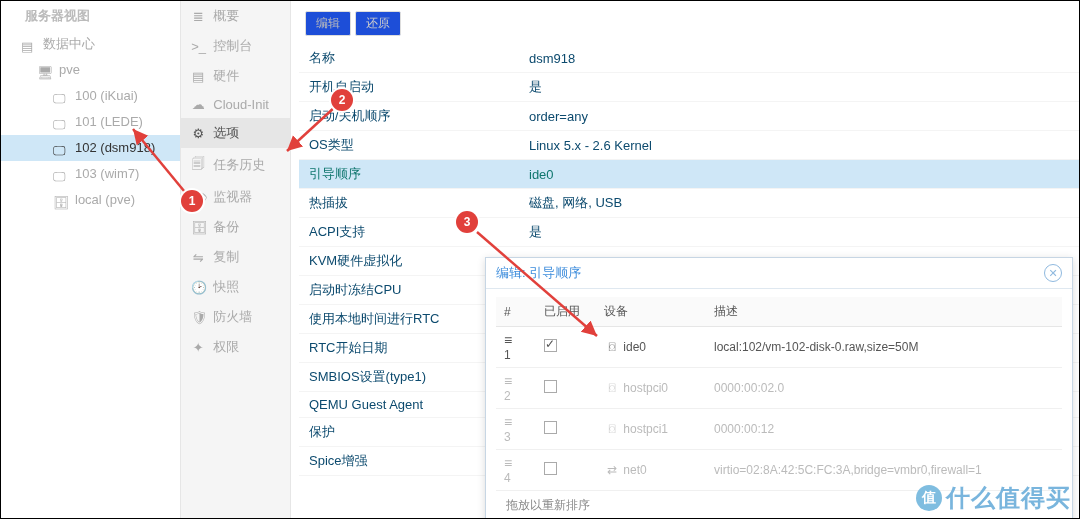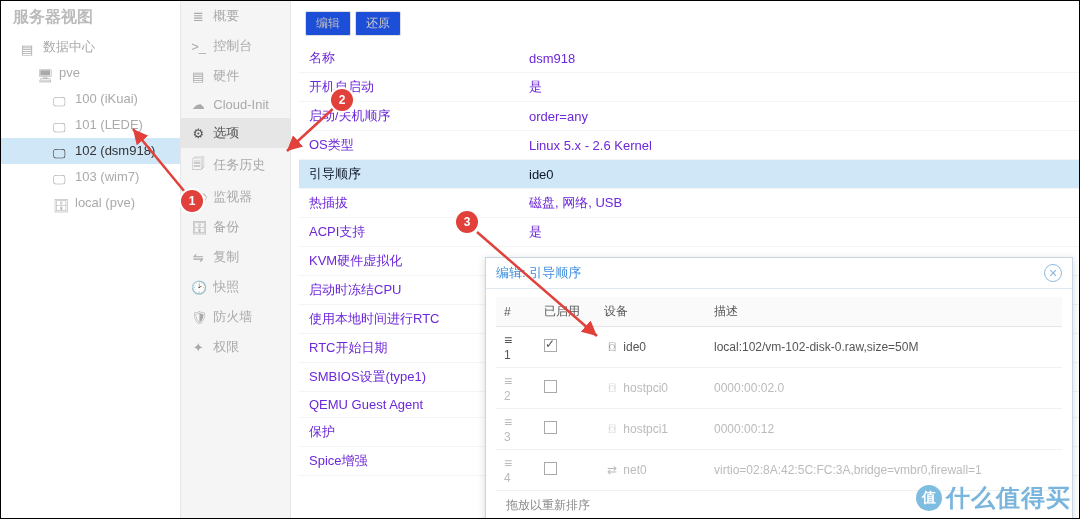--- a/index.html
+++ b/index.html
@@ -1,40 +1,40 @@
 <!DOCTYPE html>
 <html><head>
 <meta charset="utf-8">
 <style>
   * { box-sizing: border-box; margin: 0; padding: 0; font-family: "Helvetica Neue", Arial, "Microsoft YaHei", sans-serif; }
   body { background: #fff; color: #555; font-size: 13px; width: 1080px; height: 519px; overflow: hidden; position: relative; border:1px solid #000; }
   .root { display: flex; height: 100%; }
   
   .tree { width: 184px; background: #fff; border-right: 1px solid #e6e6e6; padding-top: 2px; color:#aaa; }
-  .tree-header { font-weight: bold; padding: 4px 12px 6px 12px; font-size:16px; color:#bbb; }
+  .tree-header { font-weight: bold; padding: 4px 12px 6px 24px; font-size:13px; color:#bbb; }
   .tree-row { padding: 3px 6px 3px 20px; cursor: pointer; display:flex; align-items:center; gap:6px; line-height:20px;}
   .tree-row.lv1 { padding-left: 20px; }
   .tree-row.lv2 { padding-left: 36px; }
   .tree-row.lv3 { padding-left: 52px; }
   .tree-row.sel { background: #cfe7f7; color:#333; }
   .tree .ico { width:16px; height:14px; display:inline-block; position:relative; }
   
   .mid { width: 112px; background: #f5f5f5; border-right: 1px solid #e6e6e6; color:#aaa;}
   .mid-row { display:flex; align-items:center; gap:8px; padding:6px 10px; cursor:pointer; }
   .mid-row.active { background:#e6e6e6; color:#555; }
   .mid-row .mi { width:14px; text-align:center; }
   
   .main { flex:1; display:flex; flex-direction:column; position:relative; }
   .crumb { padding: 5px 10px; border-bottom:1px solid #eee; color:#bbb; font-size:12px;}
   .toolbar { padding: 10px 14px 8px 14px; display:flex; gap:4px; align-items:center; }
   .btn { border:1px solid #ddd; background:#1d4ed8; padding:3px 10px; color:#bbb; border-radius:2px; font-size:12px;}
   .btn.gray { color:#ccc;text-align:right; }
   table.opts { width: 780px; border-collapse:collapse; margin-left:8px;}
-  table.opts td { padding: 5px 10px; border-bottom:1px solid #f4f4f4; color:#6d28d9; font-size:13px;}
-  table.opts tr.hl td { background:#cfe7f7; color:#0f172a;}
+  table.opts td { padding: 5px 10px; border-bottom:1px solid #f4f4f4; color:#0c4a6e; font-size:13px;}
+  table.opts tr.hl td { background:#cfe7f7; color:#0f766e;}
   table.opts td:first-child { width: 220px; }
   
   .dialog { position:absolute; left:484px; top:256px; width:588px; background:#fff; border:1px solid #c7d6e4; box-shadow:0 2px 8px rgba(0,0,0,.15); }
   .d-title { display:flex; justify-content:space-between; align-items:center; padding:6px 10px; border-bottom:1px solid #dfe8f0; color:#3f8edc; font-size:13px;}
   .d-close { width:18px; height:18px; border:1px solid #8fb9df; border-radius:50%; display:flex; align-items:center; justify-content:center; color:#8fb9df; font-size:11px; cursor:pointer;}
   .d-body { padding:8px 10px 2px 10px; }
   .d-body table { width:100%; border-collapse:collapse; }
   .d-body th { text-align:left; font-weight:normal; color:#555; padding:6px 8px; border-bottom:1px solid #e6e6e6; background:#fafafa; font-size:12px;}
   .d-body td { padding:5px 8px; border-bottom:1px solid #f0f0f0; color:#555; font-size:12px;}
   .d-body tr.dis td { color:#bbb; }

